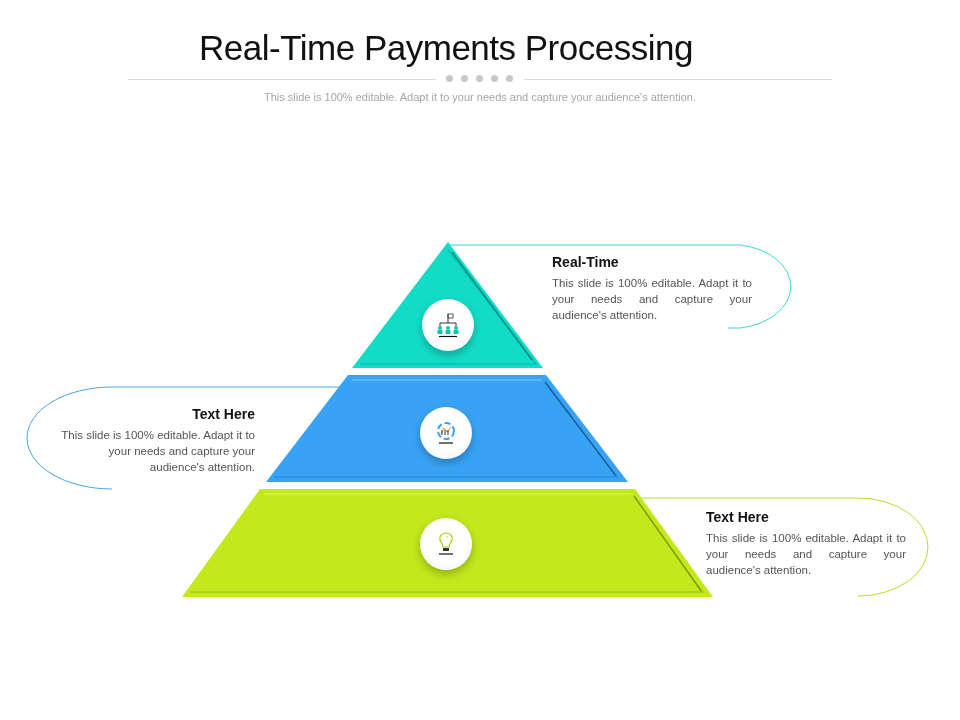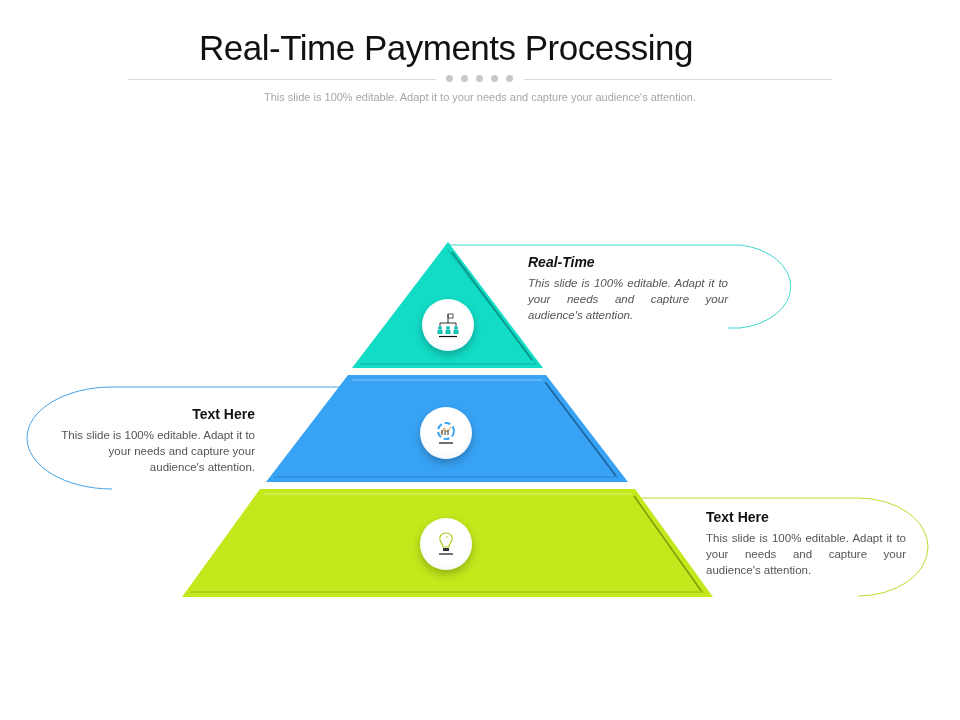--- a/index.html
+++ b/index.html
@@ -80,21 +80,21 @@
 </div>
 <div class="badge" style="left:420px; top:518px;">
   <svg width="28" height="28" viewBox="0 0 28 28">
     <path d="M14,3 C9,3 7,7 8,10 C9,13 11,14 11,17 L17,17 C17,14 19,13 20,10 C21,7 19,3 14,3 Z" fill="none" stroke="#a8cb12" stroke-width="1.2"></path>
     <line x1="14" y1="8" x2="16" y2="6" stroke="#a8cb12" stroke-width="0.8"></line>
     <rect x="11" y="18" width="6" height="3" fill="#333"></rect>
     <line x1="7" y1="24" x2="21" y2="24" stroke="#111" stroke-width="1.2"></line>
   </svg>
 </div>
 
-<div class="block" style="left:528px; top:253px; width:200px;font-style:italic;">
+<div class="block" style="left:552px; top:253px; width:200px;">
   <div class="h">Real-Time</div>
   <div style="text-align:justify;">This slide is 100% editable. Adapt it to your needs and capture your audience's attention.</div>
 </div>
 
 <div class="block right" style="left:55px; top:405px; width:200px;">
   <div class="h">Text Here</div>
   <div>This slide is 100% editable. Adapt it to your needs and capture your audience's attention.</div>
 </div>
 
 <div class="block" style="left:706px; top:508px; width:200px;">

